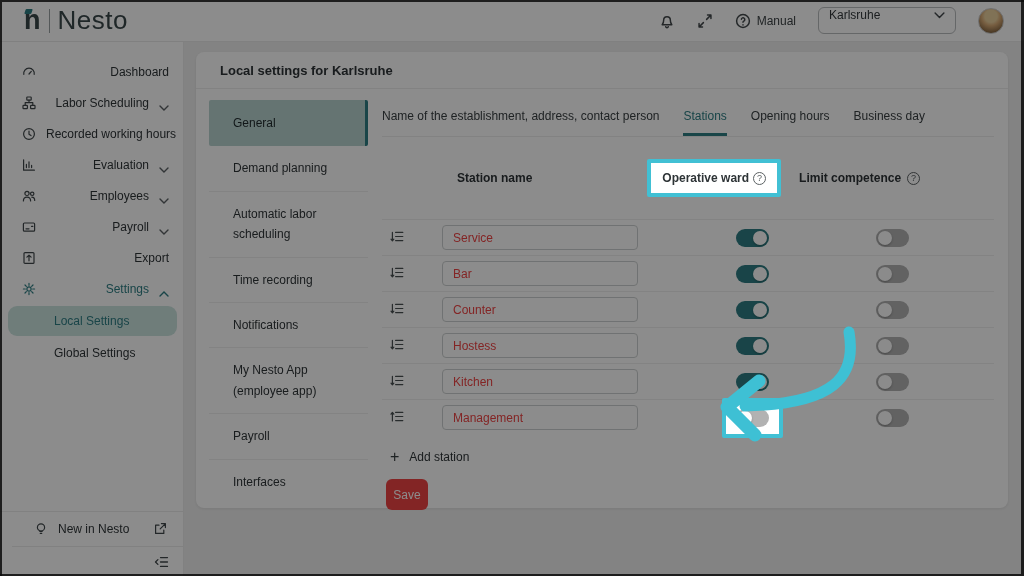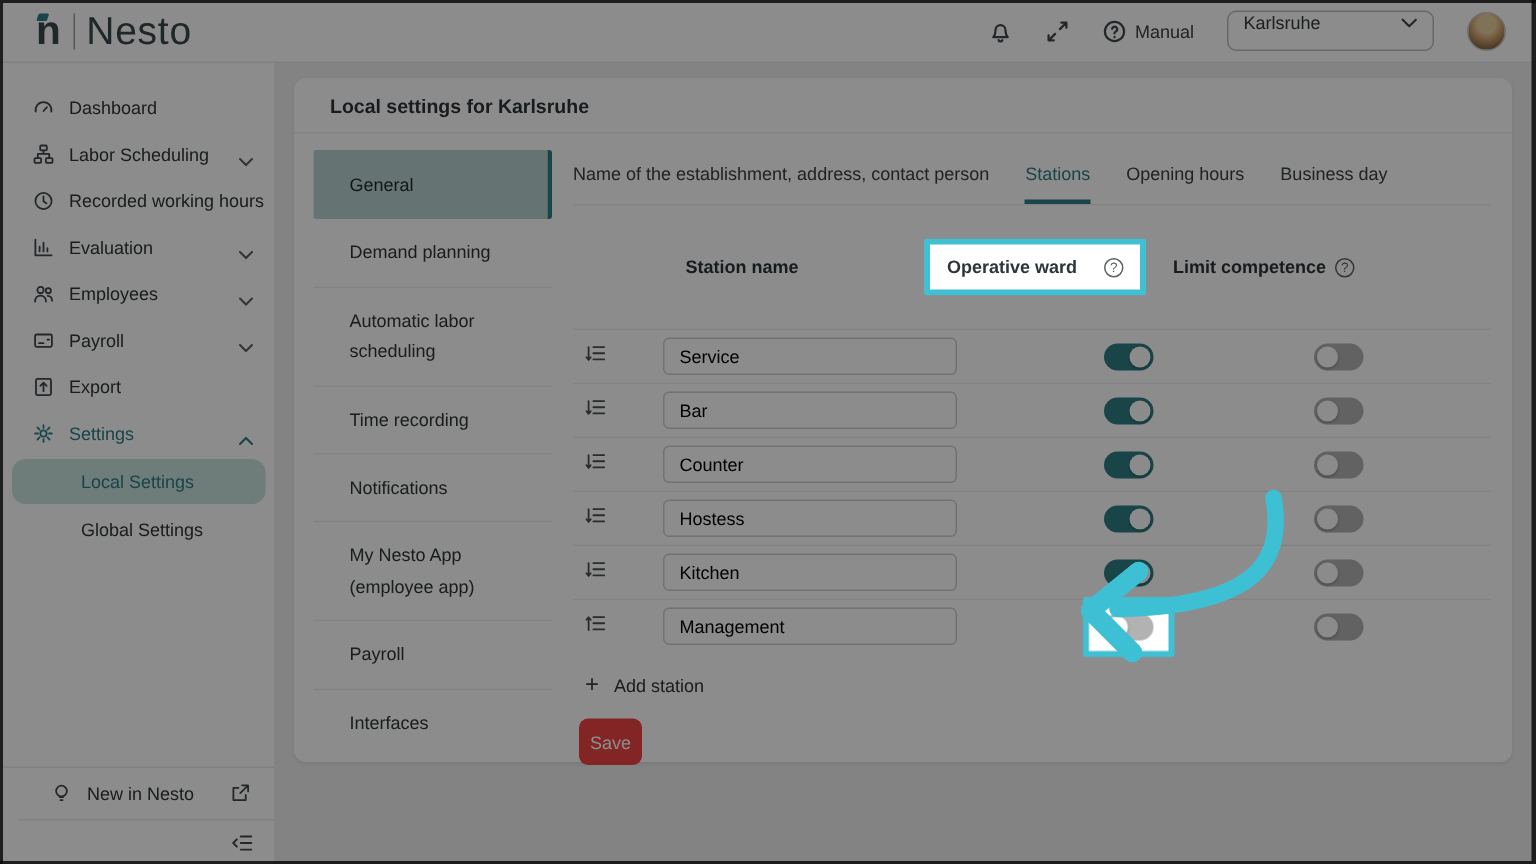--- a/index.html
+++ b/index.html
@@ -22,21 +22,21 @@
   .manual { display:flex; align-items:center; gap:6px; font-size:12px; color:#3c4245; }
   .loc-select { width:138px; height:27px; border:1px solid #b9bcbd; border-radius:6px; background:#fff;
     display:flex; align-items:flex-start; justify-content:space-between; padding:0 10px; font-size:12px; color:#33383b; }
   .avatar { width:26px; height:26px; border-radius:50%;
     background:radial-gradient(circle at 50% 30%, #e9cf9d 0 30%, #d8ab76 45%, #8a6a45 78%, #5d4630 100%);
     border:1px solid #c9c9c9; }
 
   
   .sidebar { position:absolute; top:42px; left:0; width:184px; bottom:0; background:#fff; z-index:1;
     border-right:1px solid #ececec; display:flex; flex-direction:column; }
-  .nav { padding-top:14px; flex:1; }
+  .nav { padding-top:14px; flex:1;text-align:right; }
   .nav-item { height:31px; display:flex; align-items:center; padding:0 14px 0 22px; gap:10px;
     font-size:12px; color:#2f3538; cursor:pointer; }
   .nav-item .ic { width:14px; height:14px; flex:0 0 14px; }
   .nav-item .ic svg { stroke:#41484b; fill:none; stroke-width:1.2; stroke-linecap:round; stroke-linejoin:round; }
   .nav-item .lbl { flex:1; white-space:nowrap; }
   .nav-item .chev { width:10px; height:6px; }
   .nav-item .chev svg { stroke:#5b6164; fill:none; stroke-width:1.4; stroke-linecap:round; }
   .nav-item.teal, .nav-item.teal .lbl { color:#2e7e84; }
   .nav-item.teal .ic svg, .nav-item.teal .chev svg { stroke:#2e7e84; }
   .nav-sub { height:30px; display:flex; align-items:center; padding-left:46px; font-size:12px;
@@ -72,30 +72,30 @@
   .tab { padding:0 0 13px 0; cursor:pointer; white-space:nowrap; }
   .tab.active { color:#2e7e84; border-bottom:3px solid #2e7e84; padding-bottom:10px; }
 
   .thead { height:82px; display:flex; align-items:center; font-size:12px; font-weight:700; color:#2e3437; }
   .th-station { margin-left:75px; }
   .th-limit { margin-left:18px; display:flex; align-items:center; gap:6px; }
   .qmark { width:13px; height:13px; border:1px solid #5c6264; border-radius:50%; display:inline-flex;
     align-items:center; justify-content:center; font-size:9px; font-weight:400; color:#5c6264; }
 
   .spotlight { position:relative; z-index:60; background:#fff; border:4px solid #41c0d4; border-radius:2px; }
-  .spot-head { margin-left:84px; padding:8px 11px; display:inline-flex; align-items:center; gap:18px; }
+  .spot-head { margin-left:115px; padding:8px 11px; display:inline-flex; align-items:center; gap:4px; }
   .spot-toggle { display:inline-flex; padding:7px 10px; margin:-11px -14px; }
 
   .trow { height:36px; display:flex; align-items:center; border-top:1px solid #efefef; }
   .trow:last-of-type { border-bottom:1px solid #efefef; }
   .cell-handle { width:60px; padding-left:8px; }
   .cell-handle svg { stroke:#4a5053; fill:none; stroke-width:1.2; stroke-linecap:round; stroke-linejoin:round; cursor:grab; }
   .cell-input { width:200px; }
   .cell-input input { width:196px; height:25px; border:1px solid #cdd0d1; border-radius:4px;
-    padding:0 10px; font-size:12px; color:#000000; font-family:"Liberation Sans", sans-serif; background:#fff; }
+    padding:0 10px; font-size:12px; color:#ef4444; font-family:"Liberation Sans", sans-serif; background:#fff; }
   .cell-op { width:100px; margin-left:60px; display:flex; justify-content:center; }
   .cell-limit { width:140px; margin-left:20px; display:flex; justify-content:center; }
 
   .toggle { width:33px; height:18px; border-radius:9px; position:relative; display:inline-block; cursor:pointer; }
   .toggle .knob { position:absolute; top:2px; width:14px; height:14px; border-radius:50%; background:#fdfdfd;
     box-shadow:0 1px 2px rgba(0,0,0,.25); }
   .toggle.on { background:#2e7d83; }  .toggle.on .knob { right:2px; }
   .toggle.off { background:#b2b2b2; } .toggle.off .knob { left:2px; }
 
   .add-station { margin:14px 0 0 8px; display:flex; align-items:center; gap:10px; font-size:12px;

